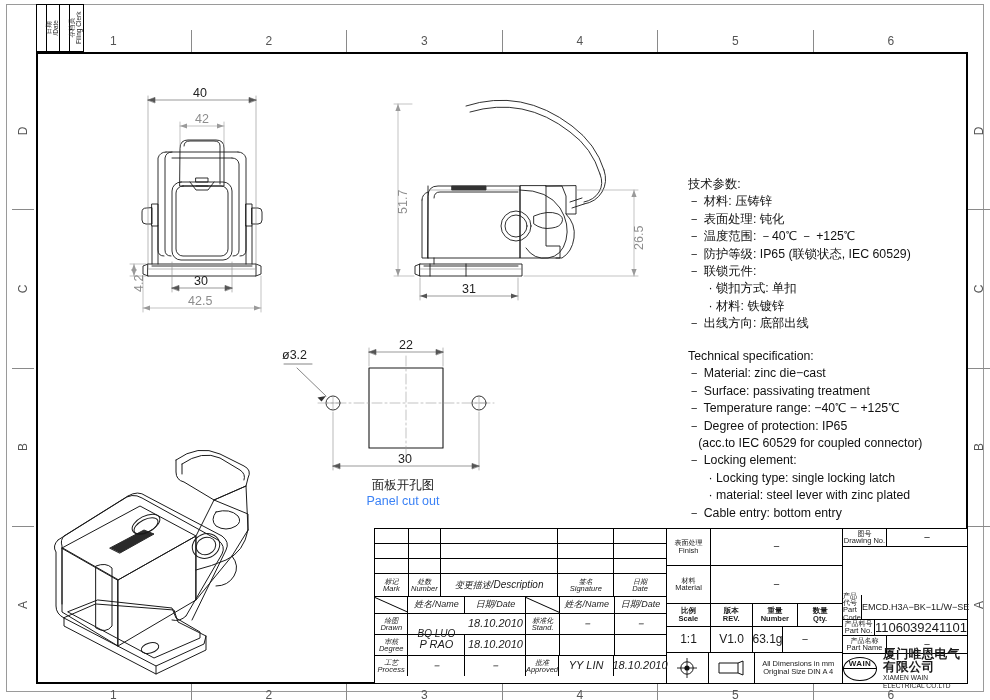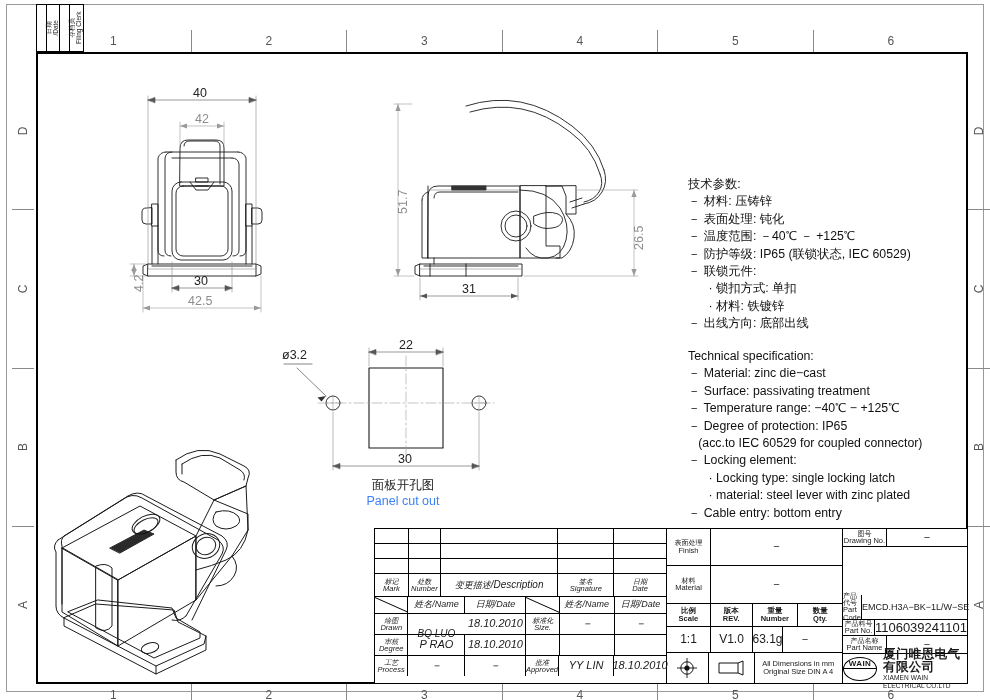--- a/index.html
+++ b/index.html
@@ -620,21 +620,21 @@
           <span>
               <span class="cn">绘图</span>
               <span class="en">Drawn</span>
             </span>
         </div>
         <div class="rv val" style="width:58px;font-size:10px;margin-top:20px;">BQ  LUO</div>
         <div class="rv val" style="width:62px;font-size:11px;">18.10.2010</div>
         <div class="rv c-mark">
           <span>
               <span class="cn">标准化</span>
-              <span class="en">Size.</span>
+              <span class="en">Stand.</span>
             </span>
         </div>
         <div class="rv c-sig" style="font-size:11px;">－</div>
         <div class="rv c-date" style="font-size:11px;">－</div>
       </div>
 
       <div class="rev-row" style="height:20px;">
         <div class="rv c-mark">
           <span>
               <span class="cn">审核</span>

